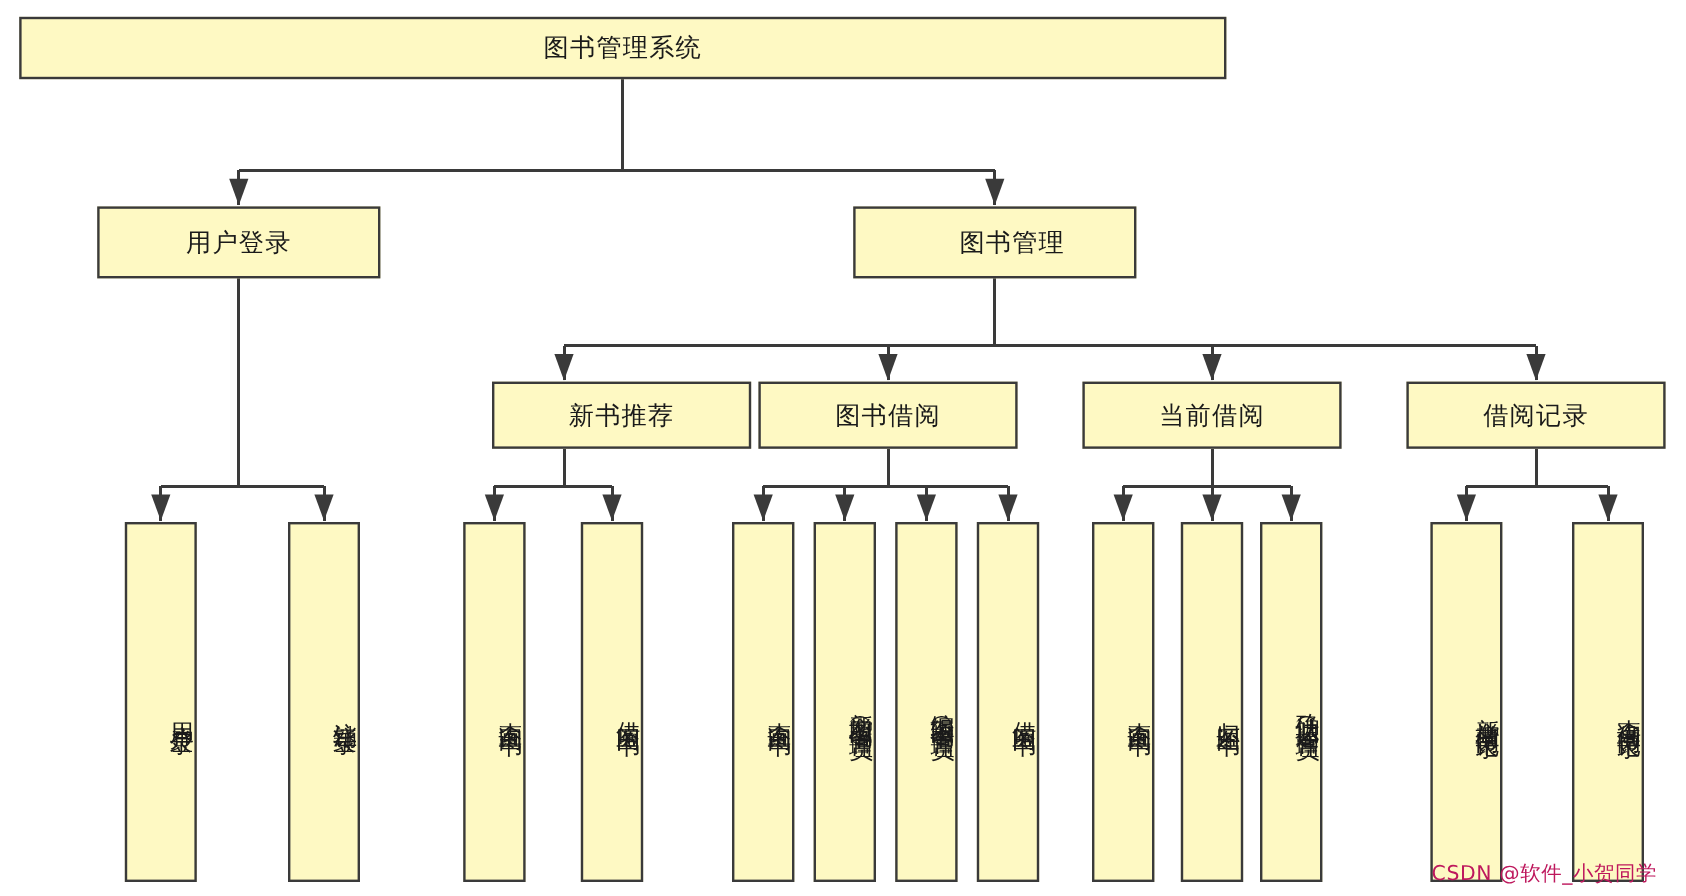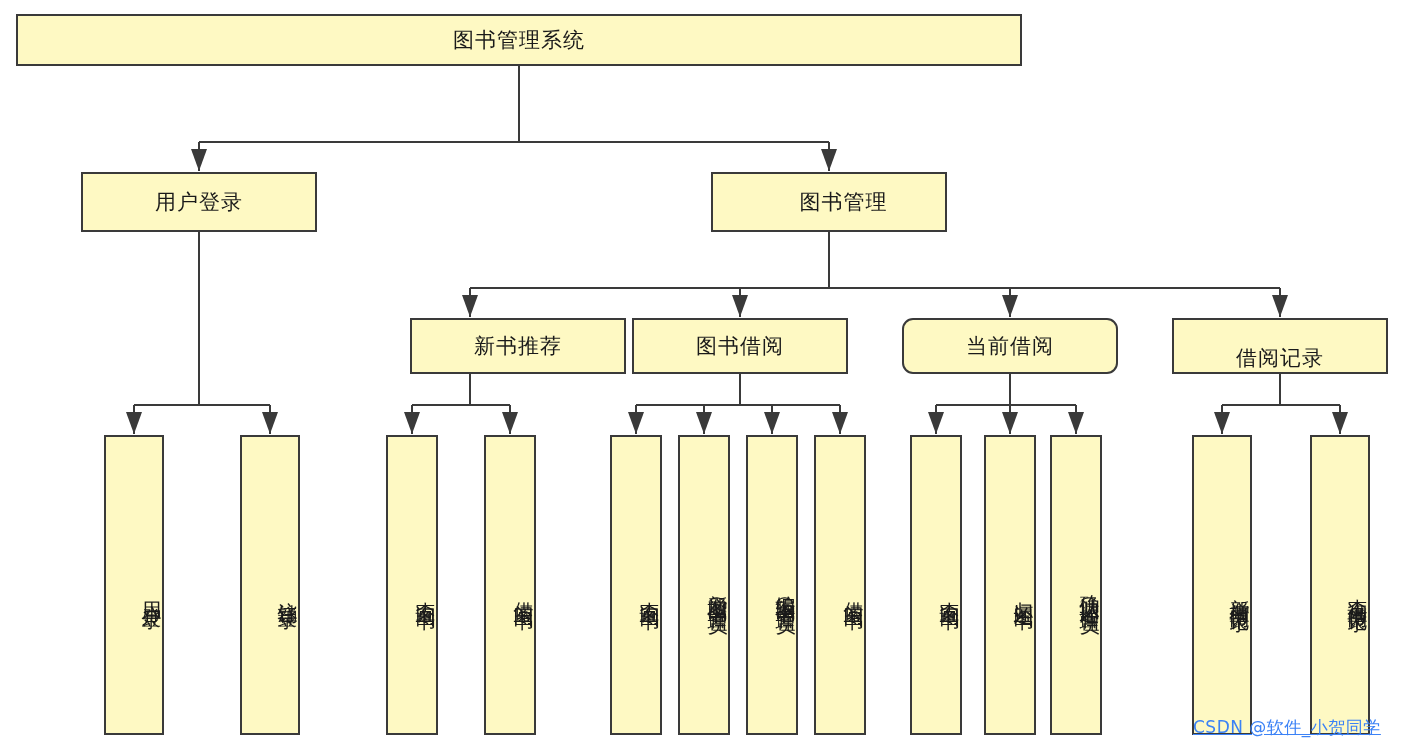--- a/index.html
+++ b/index.html
@@ -49,25 +49,24 @@
     justify-content: center;
     line-height: 1.0;
   }
   .node .label {
     display: block;
     white-space: nowrap;
   }
   .watermark {
     position: absolute;
     font-size: 17px;
-    color: #3b82f6;
+    color: #be185d;
     letter-spacing: 0.5px;
     white-space: nowrap;
     font-family: "DejaVu Sans", "Liberation Sans", sans-serif;
-    text-decoration: underline;
   }
 </style>
 </head>
 <body>
 
 <div id="canvas">
   <svg class="edges" id="edges-svg" viewBox="0 0 1405 747">
       <line x1="519" y1="66" x2="519" y2="142" stroke="#3a3a3a" stroke-width="2.5" shape-rendering="crispEdges"></line>
       <line x1="199" y1="142" x2="829" y2="142" stroke="#3a3a3a" stroke-width="2.5" shape-rendering="crispEdges"></line>
       <line x1="199" y1="142" x2="199" y2="171" stroke="#3a3a3a" stroke-width="2.5" shape-rendering="crispEdges"></line>
@@ -130,24 +129,24 @@
       </div>
       <div class="node horizontal" style="left: 711px; top: 172px; width: 236px; height: 60px; padding-left: 29px;">
         <span class="label">图书管理</span>
       </div>
       <div class="node horizontal" style="left: 362px; top: 318px; width: 216px; height: 56px; margin-left: 48px;">
         <span class="label">新书推荐</span>
       </div>
       <div class="node horizontal" style="left: 632px; top: 318px; width: 216px; height: 56px;">
         <span class="label">图书借阅</span>
       </div>
-      <div class="node horizontal" style="left: 902px; top: 318px; width: 216px; height: 56px; border-radius: 11px;">
+      <div class="node horizontal" style="left: 902px; top: 318px; width: 216px; height: 56px;">
         <span class="label">当前借阅</span>
       </div>
-      <div class="node horizontal" style="left: 1172px; top: 318px; width: 216px; height: 56px; align-items: flex-end;">
+      <div class="node horizontal" style="left: 1172px; top: 318px; width: 216px; height: 56px;">
         <span class="label">借阅记录</span>
       </div>
       <div class="node vertical" style="left: 104px; top: 435px; width: 60px; height: 300px;">
         <span class="label">用户登录</span>
       </div>
       <div class="node vertical" style="left: 240px; top: 435px; width: 60px; height: 300px;">
         <span class="label">注销登录</span>
       </div>
       <div class="node vertical" style="left: 386px; top: 435px; width: 52px; height: 300px;">
         <span class="label">查询图书</span>

